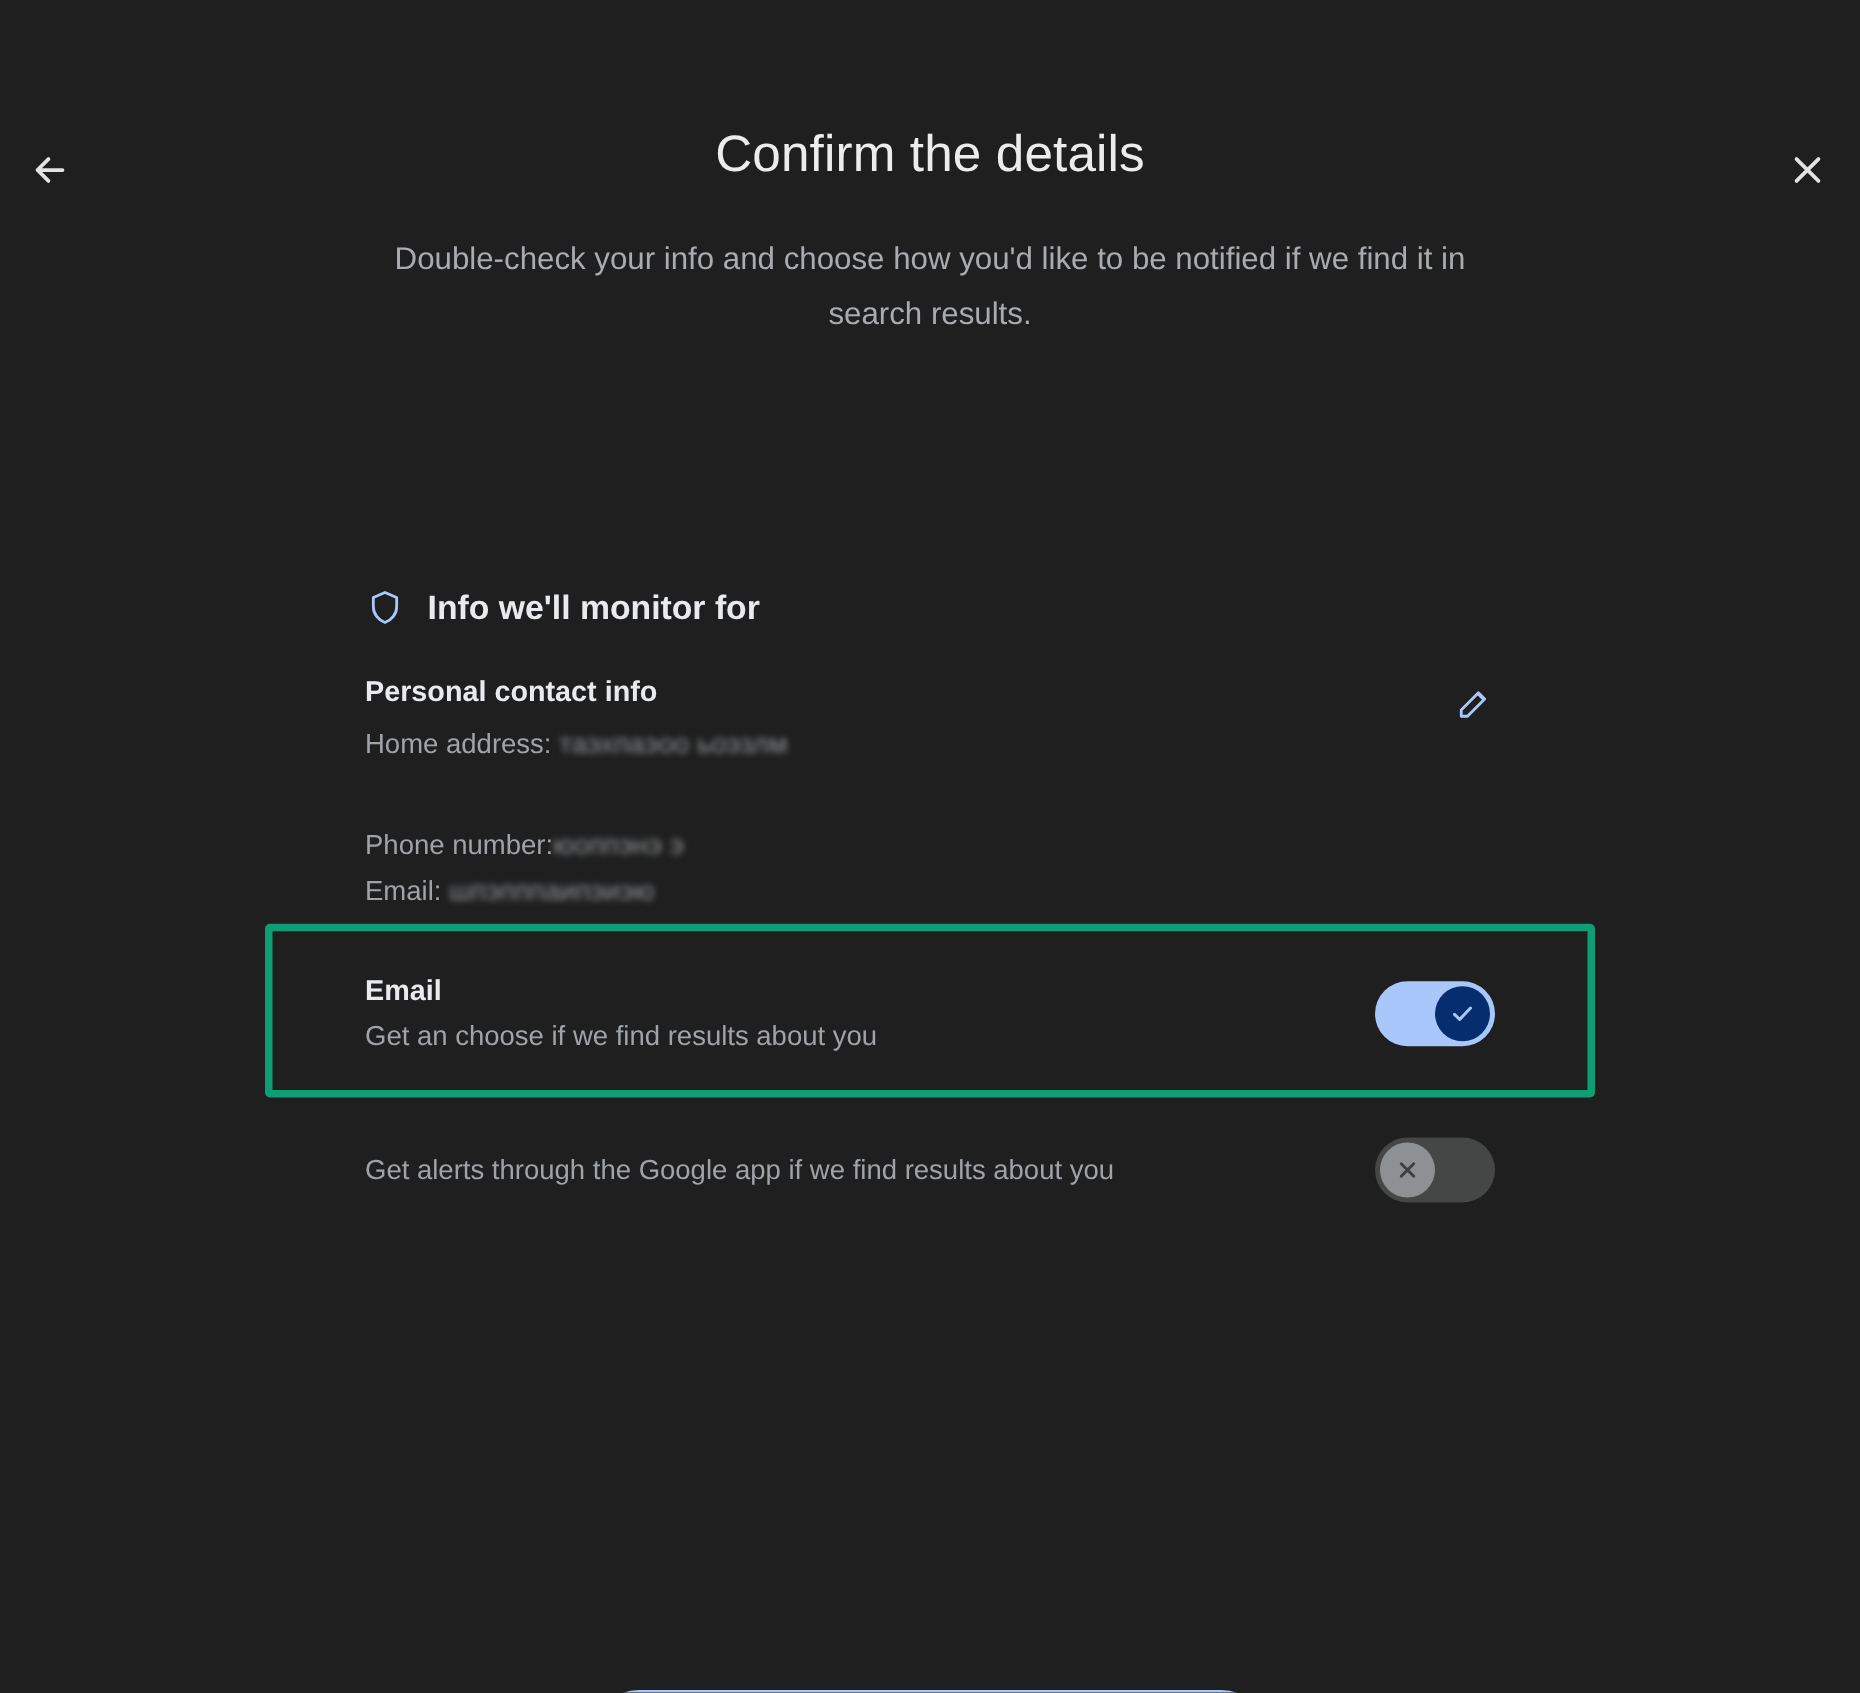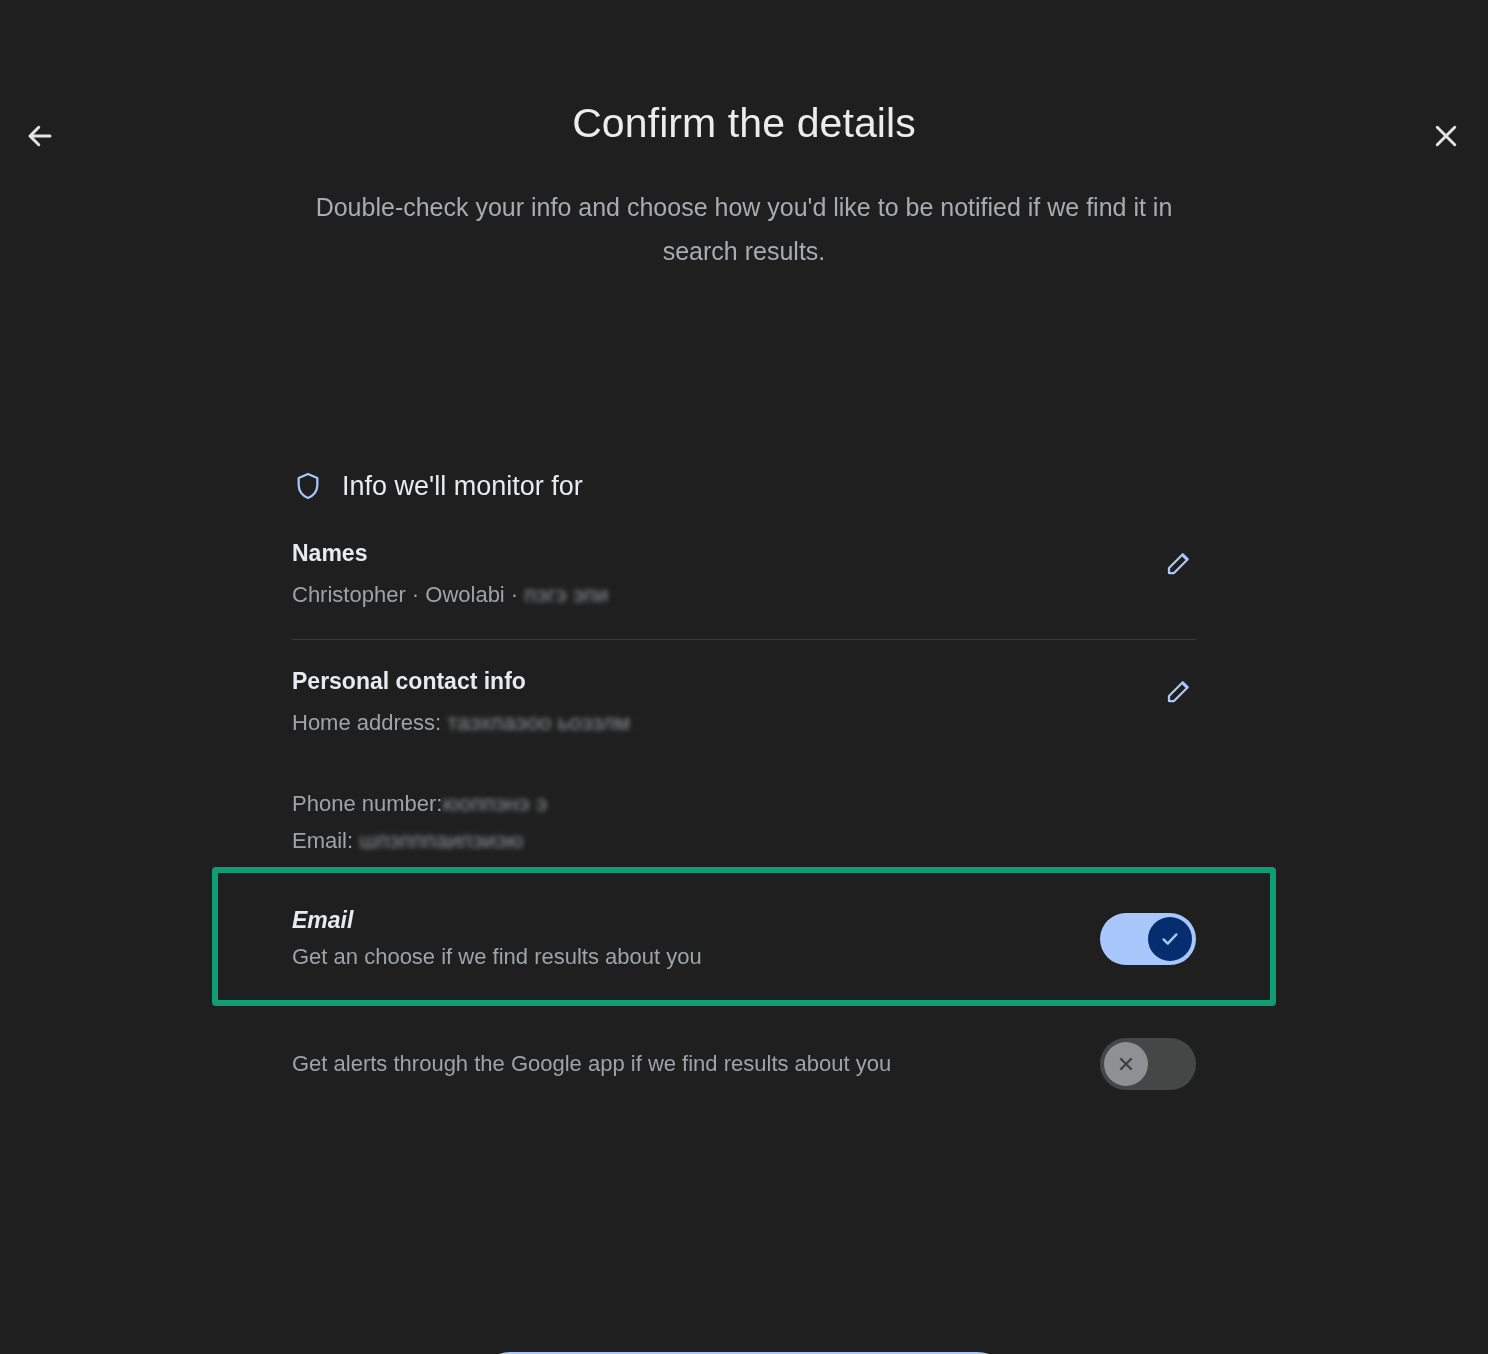--- a/index.html
+++ b/index.html
@@ -71,21 +71,21 @@
 
   .section-head {
     display: flex;
     align-items: center;
     gap: 18px;
     height: 52px;
   }
   .section-head .label {
     font-size: 27px;
     color: #e8eaed;
-    font-weight: 400;
+    font-weight: 700;
   }
 
   .row {
     position: relative;
     padding: 28px 0 26px 0;
   }
   .row-divider { border-bottom: 1px solid #3a3b3d; }
   .row .row-title {
     font-size: 23px;
     font-weight: 700;
@@ -122,21 +122,20 @@
     display: flex;
     align-items: center;
     justify-content: space-between;
     padding: 22px 0 20px 0;
   }
   .toggle-text .t-title {
     font-size: 23px;
     font-weight: 700;
     color: #e8eaed;
     margin-bottom: 10px;
-    font-style: italic;
   }
   .toggle-text .t-sub {
     font-size: 22px;
     color: #9fa3a7;
   }
 
   .switch {
     width: 96px; height: 52px;
     border-radius: 26px;
     position: relative;
@@ -242,33 +241,20 @@
 
   <div class="content">
 
     <div class="section-head">
       <svg width="32" height="32" viewBox="0 0 24 24">
         <path d="M12 3l7 3v5.5c0 4.3-3 8.1-7 9.5-4-1.4-7-5.2-7-9.5V6l7-3z" fill="none" stroke="#a8c7fa" stroke-width="1.7" stroke-linejoin="round"></path>
       </svg>
       <span class="label">Info we'll monitor for</span>
     </div>
 
-    <div class="row row-divider">
-      <div class="row-title">Names</div>
-      <div class="row-sub">
-        <span>Christopher · Owolabi ·</span>
-        <span class="blurred">пэгэ эпи</span>
-      </div>
-      <div class="edit-btn">
-        <svg width="30" height="30" viewBox="0 0 24 24">
-          <path d="M4 20h4L19 9l-4-4L4 16v4z" fill="none" stroke="#a8c7fa" stroke-width="1.8" stroke-linejoin="round"></path>
-          <path d="M14.5 5.5l4 4" stroke="#a8c7fa" stroke-width="1.8" fill="none"></path>
-        </svg>
-      </div>
-    </div>
 
     <div class="row">
       <div class="row-title">Personal contact info</div>
       <div class="row-sub">
         <span>Home address:</span>
         <span class="blurred">таэхпаэоо ьоэзлм</span>
       </div>
       <div class="edit-btn">
         <svg width="30" height="30" viewBox="0 0 24 24">
           <path d="M4 20h4L19 9l-4-4L4 16v4z" fill="none" stroke="#a8c7fa" stroke-width="1.8" stroke-linejoin="round"></path>

